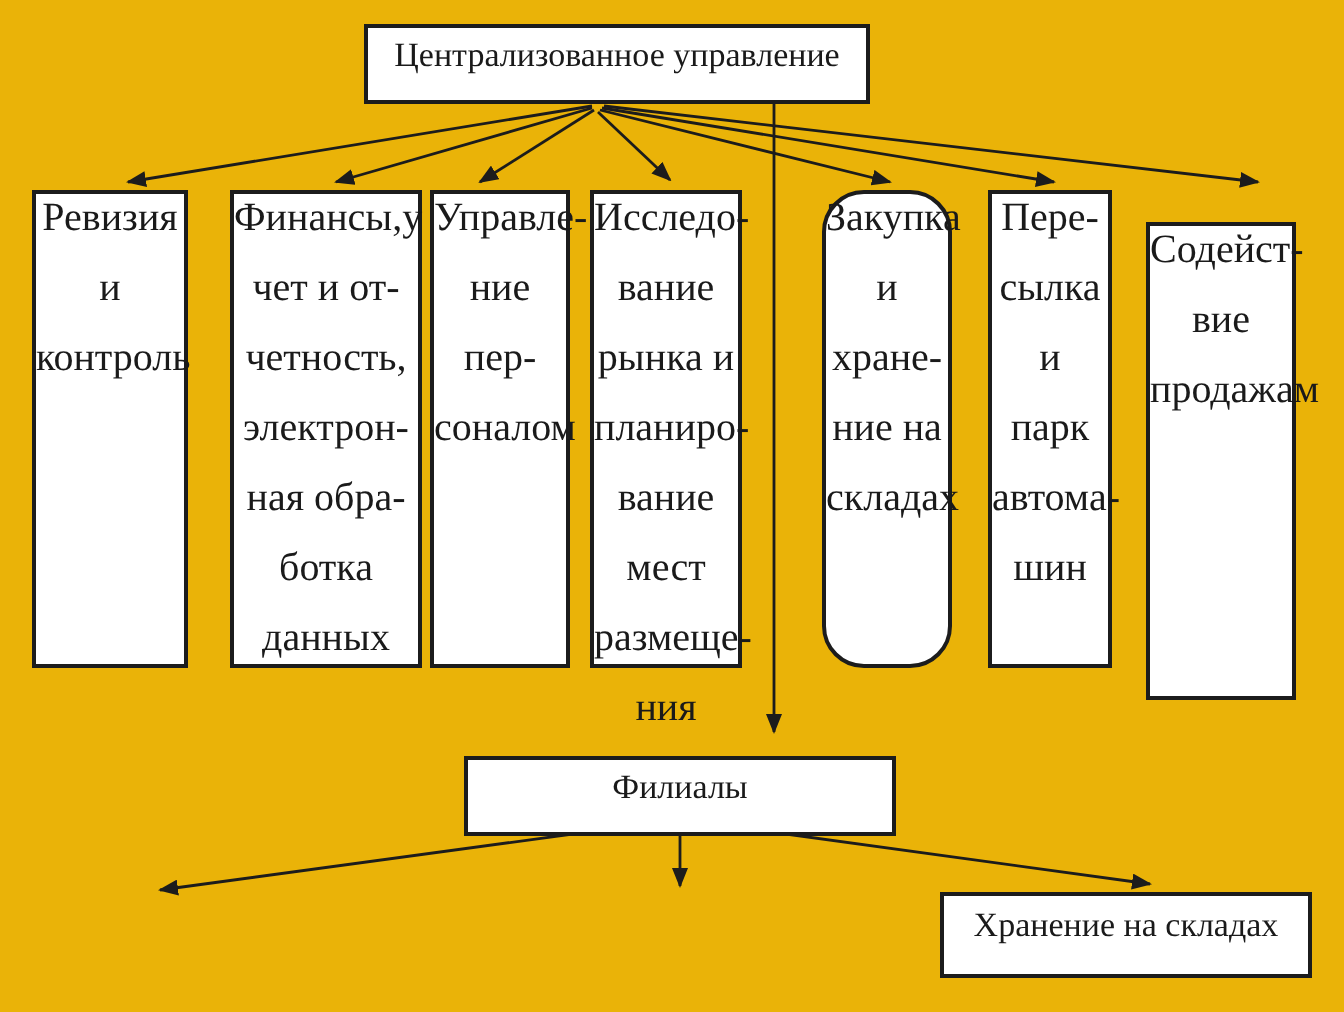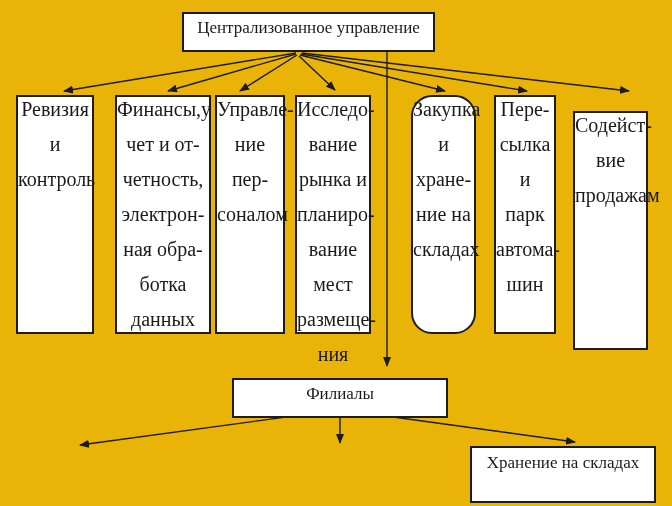--- a/index.html
+++ b/index.html
@@ -61,21 +61,21 @@
     display: flex; justify-content: center; align-items: flex-start;
     padding-top: 4px;
   }
   .bottom {
     font-size: 17px;
     display: flex; justify-content: center; align-items: flex-start;
     padding-top: 5px;
   }
   .bottom-0 { left: 20px;  top: 448px; width: 130px; height: 44px; }
   .bottom-1 { left: 255px; top: 447px; width: 170px; height: 43px; }
-  .bottom-2 { left: 470px; top: 446px; width: 186px; height: 57px; }
+  .bottom-2 { left: 470px; top: 446px; width: 186px; height: 43px; }
 </style>
 </head>
 <body>
 
 <div class="canvas">
 
   <svg class="connectors" viewBox="0 0 672 506" xmlns="http://www.w3.org/2000/svg">
     <defs>
       <marker id="arw" markerUnits="userSpaceOnUse" markerWidth="10" markerHeight="8" viewBox="0 0 10 8" refX="9" refY="4" orient="auto">
         <path d="M0,0 L10,4 L0,8 Z" fill="#1c1c1c"></path>

